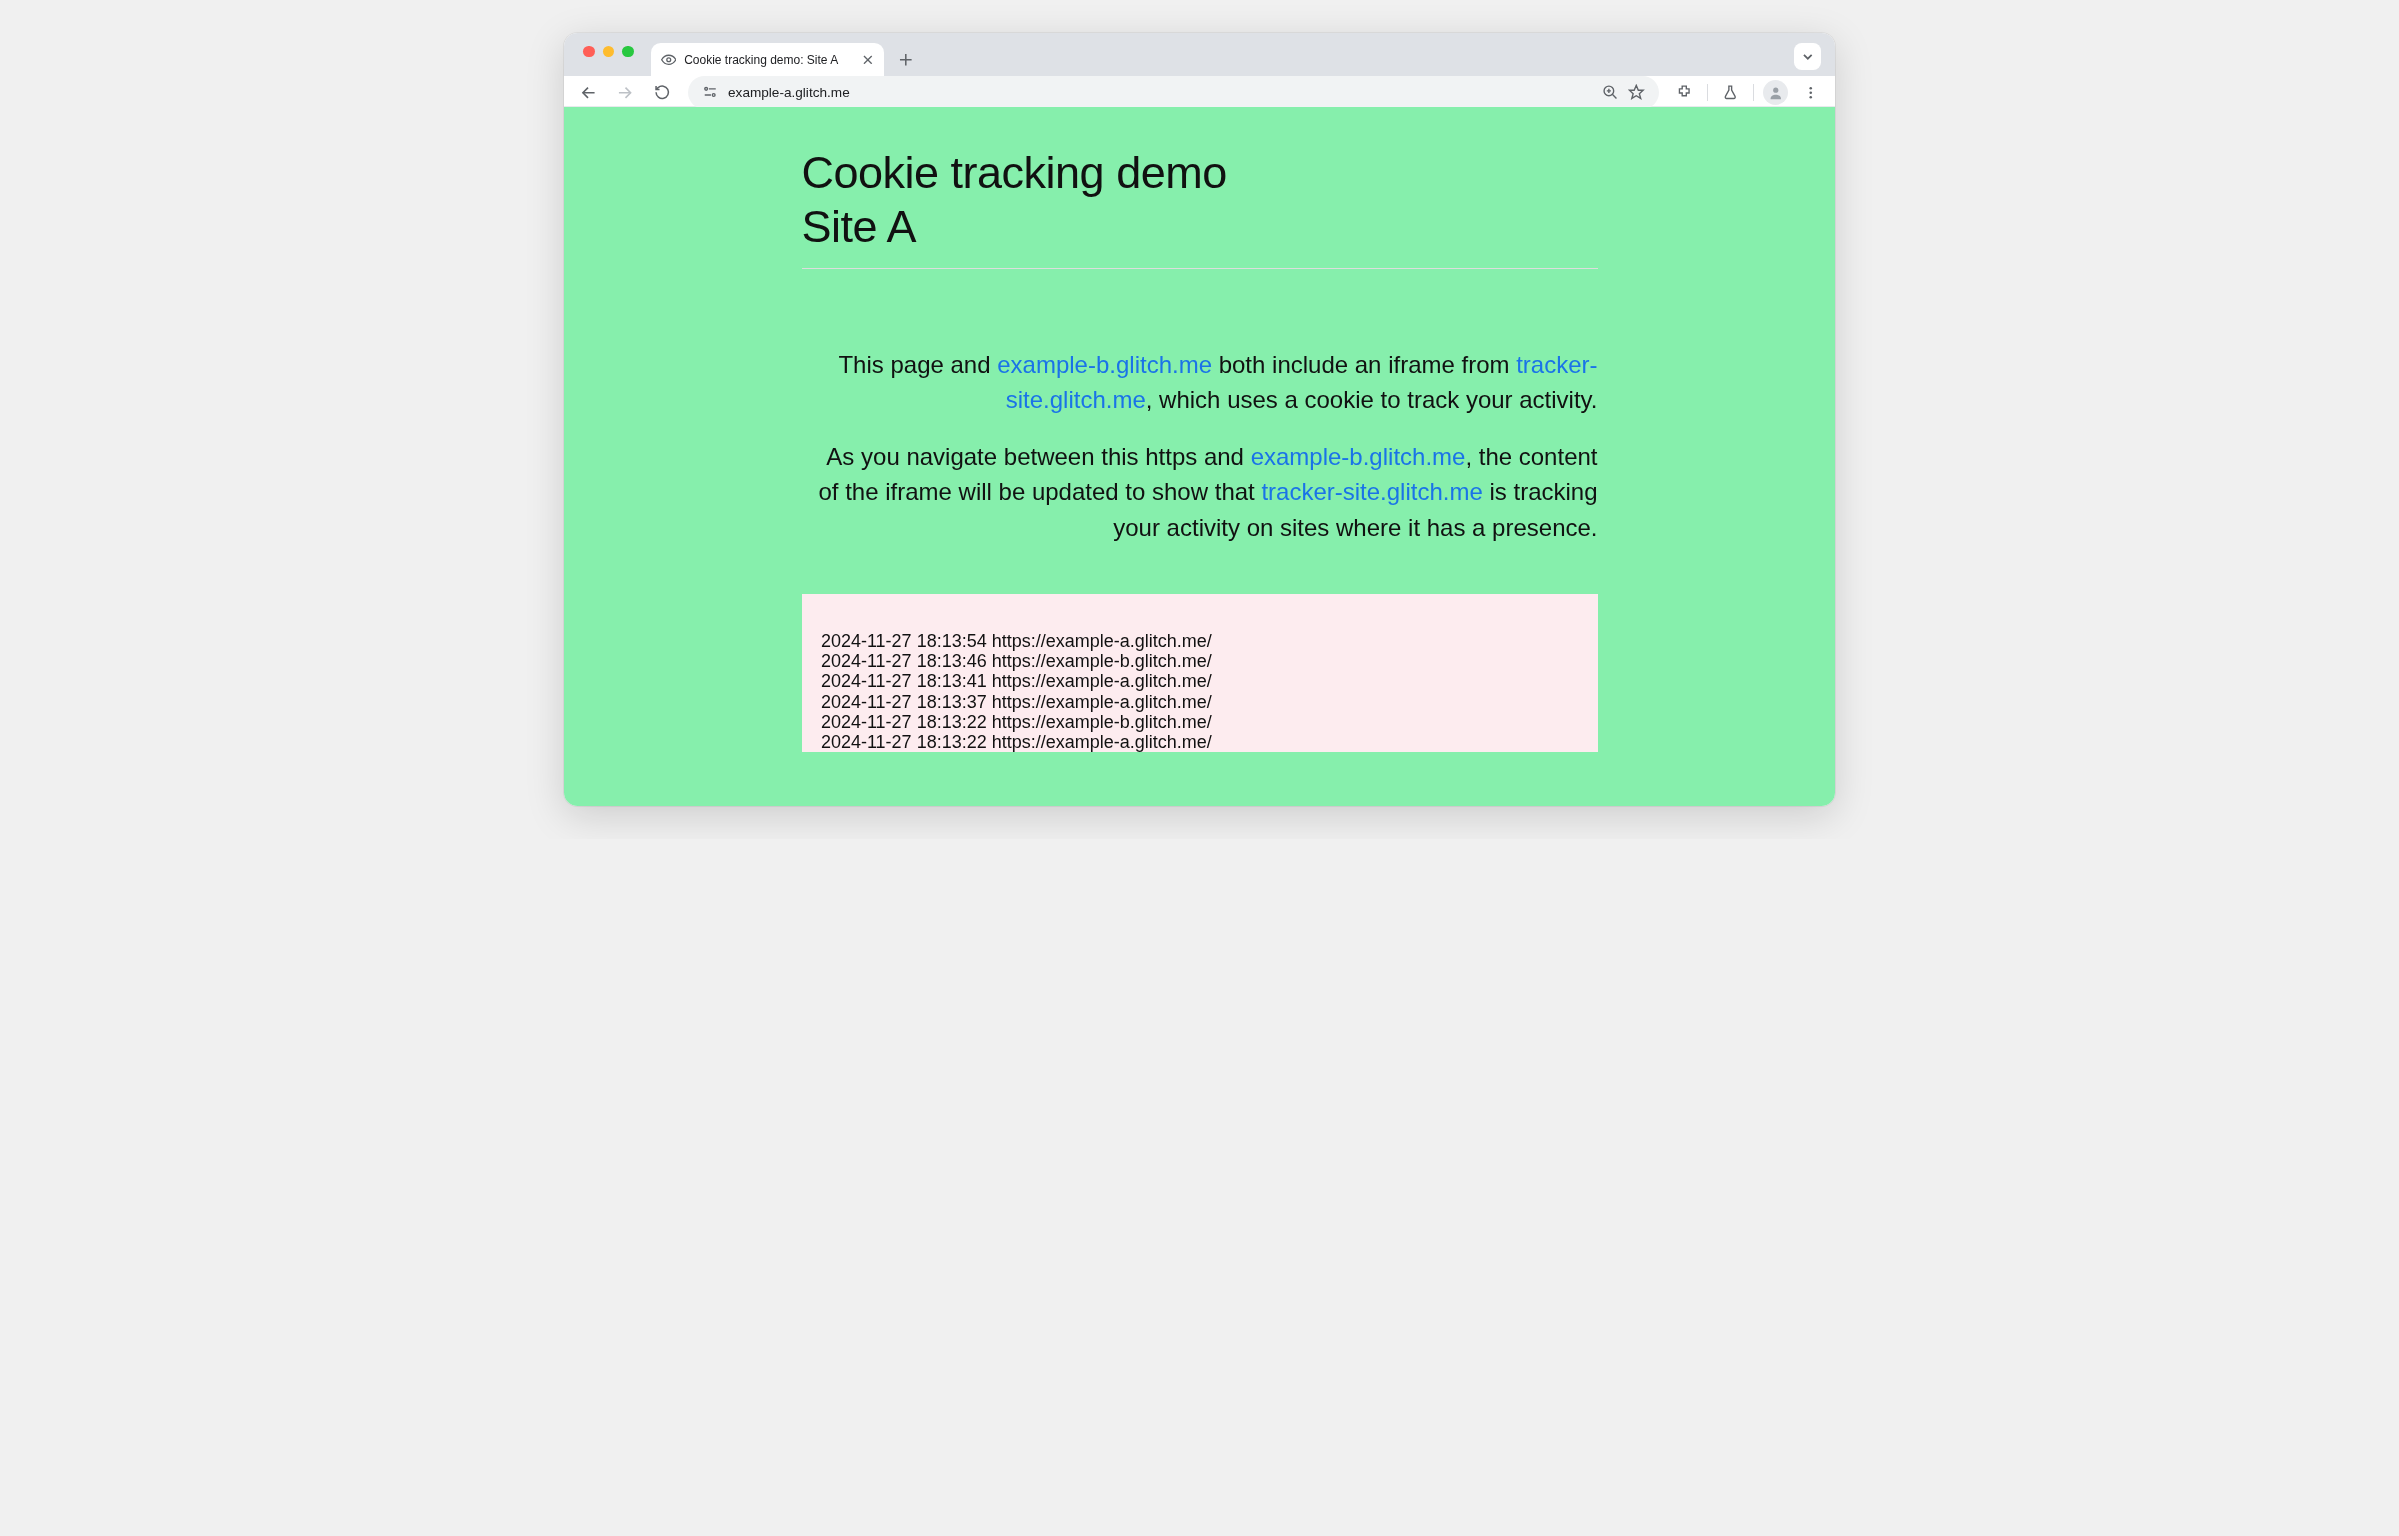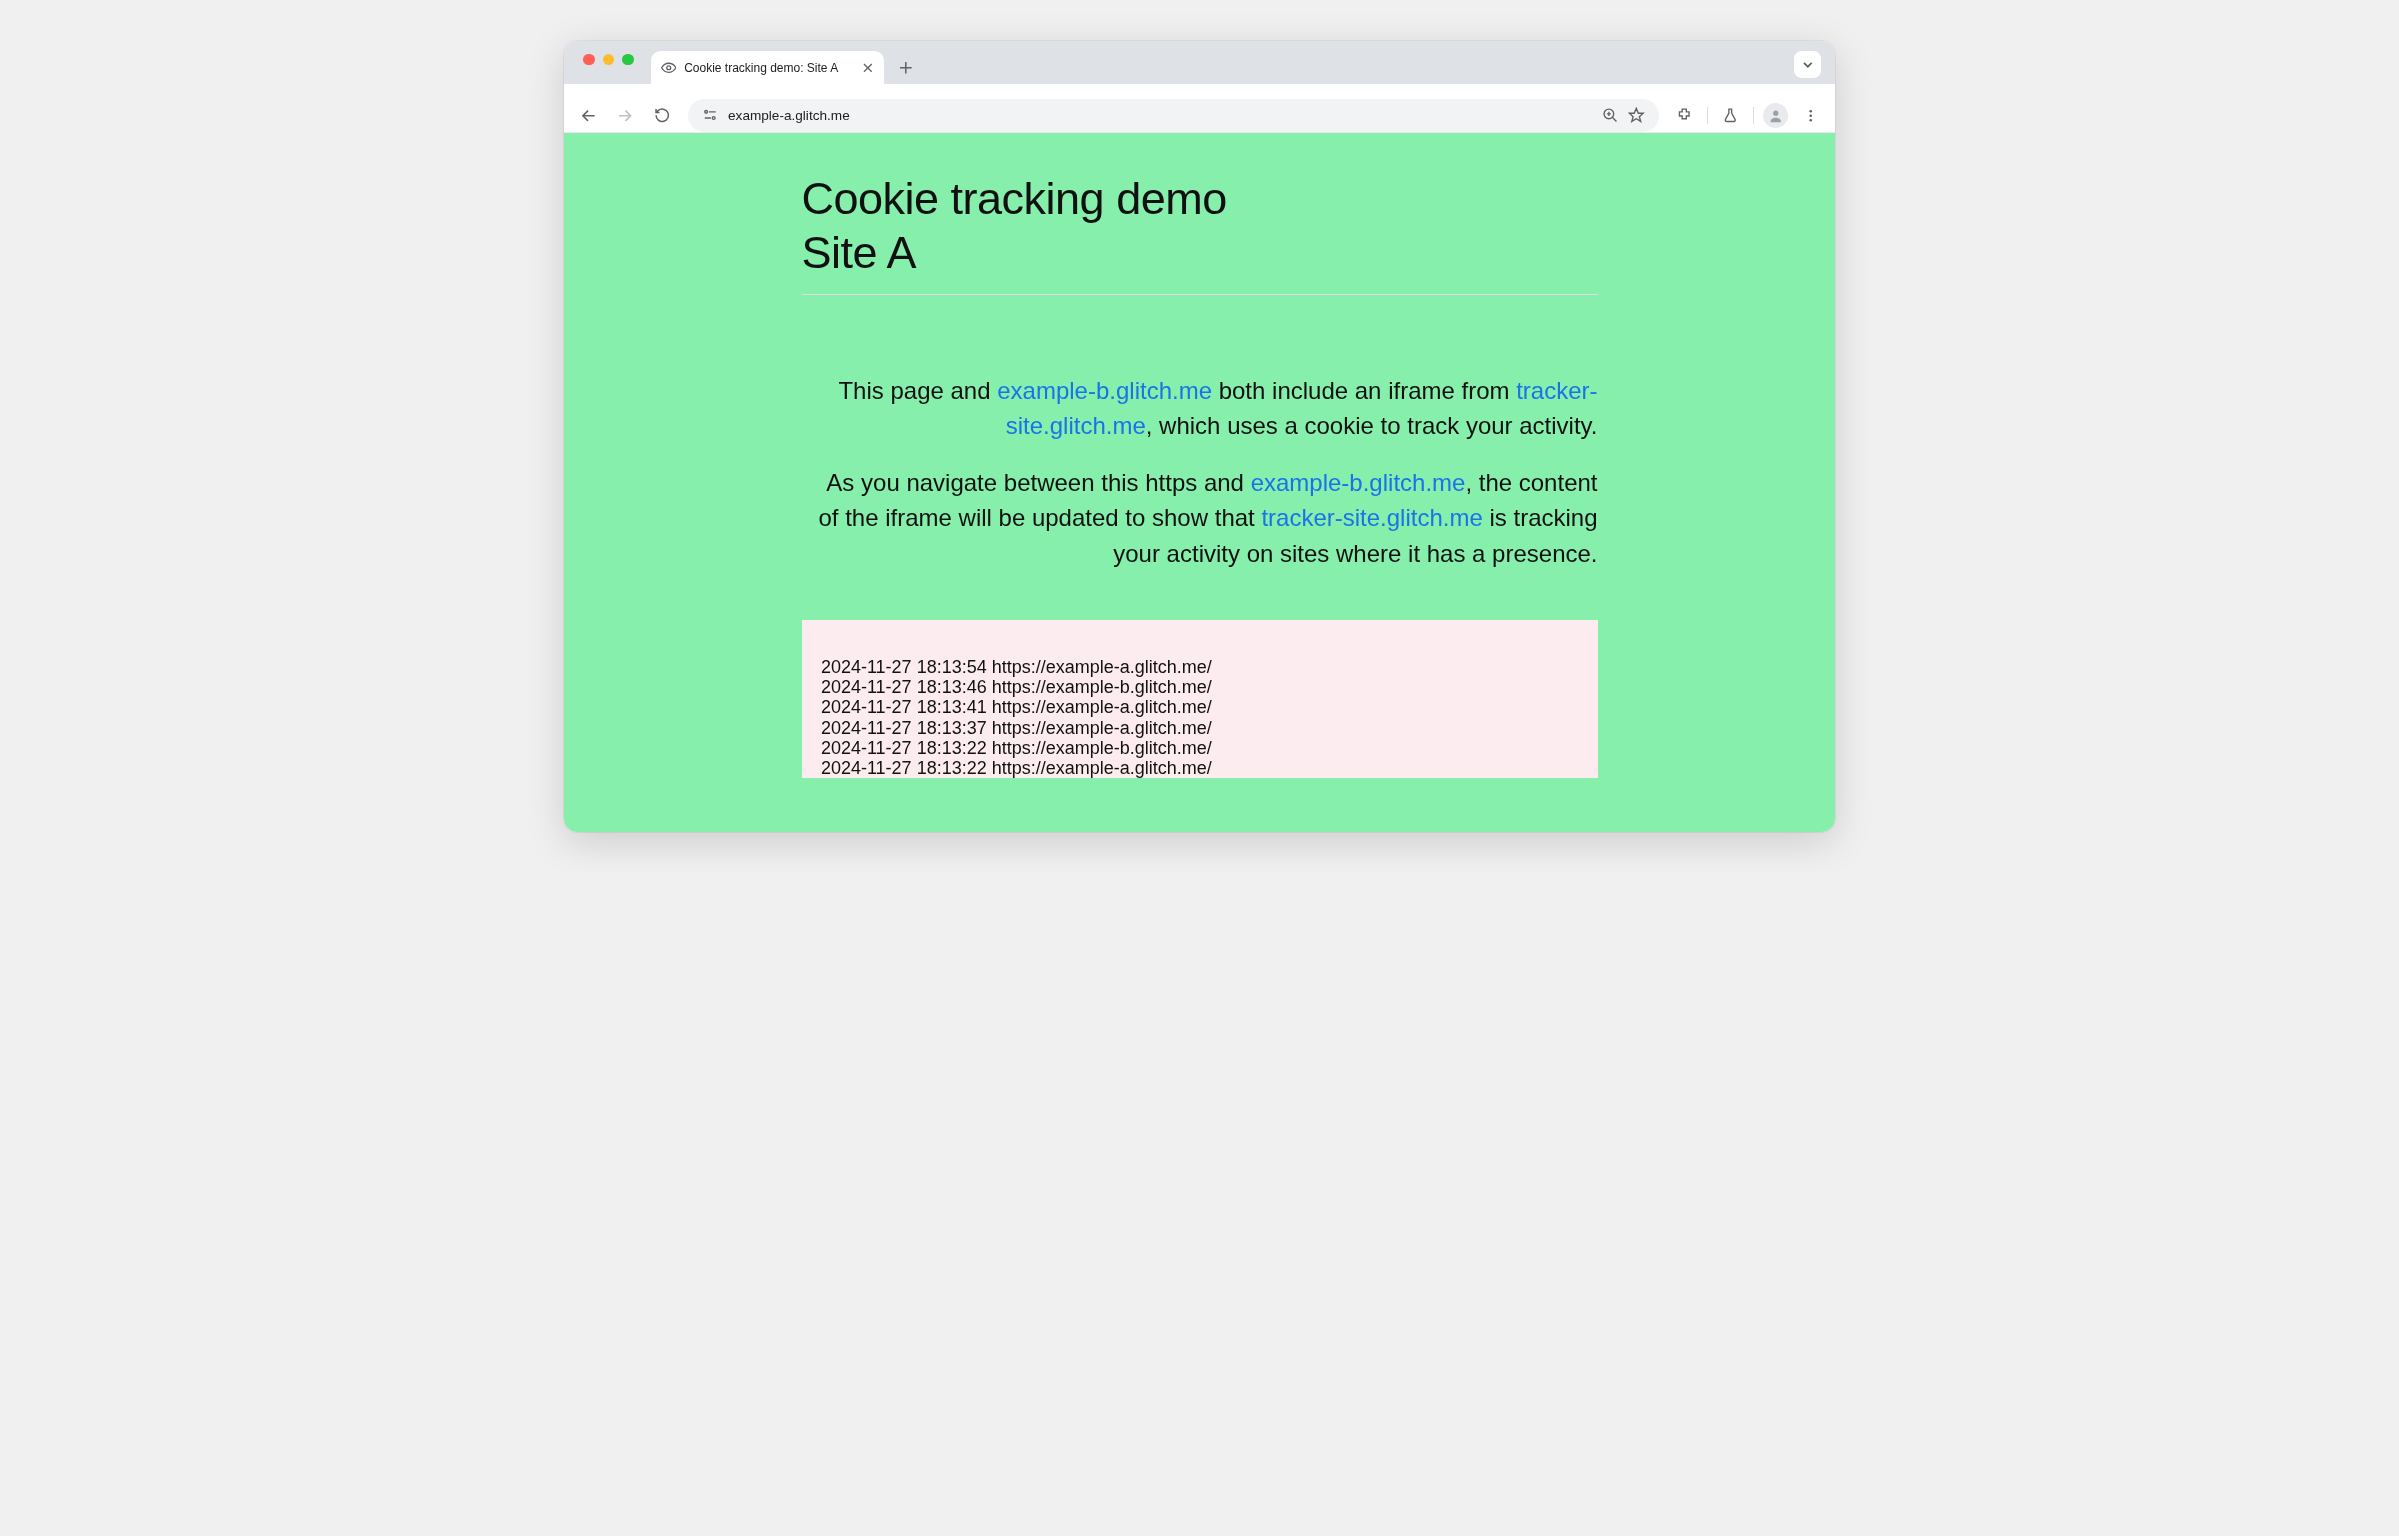--- a/index.html
+++ b/index.html
@@ -7,21 +7,21 @@
       font-family: -apple-system, BlinkMacSystemFont, "Segoe UI", Helvetica, Arial, sans-serif;
       background: #f0f0f0;
       padding: 29px;
     }
     .browser-window {
       width: 1271px;
       background: #fff;
       border-radius: 13.6px;
       box-shadow: 0 9.7px 39px rgba(0,0,0,0.15), 0 0 0 1px rgba(0,0,0,0.05);
       overflow: hidden;
-      margin: 12px auto;
+      margin: 4px auto;
     }
     .tab-bar {
       background: #dee1e6;
       height: 43px;
       display: flex;
       align-items: flex-end;
       padding: 0 7.8px;
       position: relative;
     }
     .traffic-lights {
@@ -62,23 +62,23 @@
     }
     .tab-bar-right {
       margin-left: auto; margin-right: 5.8px; margin-bottom: 5.8px;
       width: 27px; height: 27px;
       background: #fff; border-radius: 7.8px;
       display:flex; align-items:center; justify-content:center;
       color:#5f6368;
     }
     .toolbar {
       background: #fff;
-      height: 49px;
-      display: flex;
-      align-items: flex-end;
+      height: 31px;
+      display: flex;
+      align-items: flex-start;
       padding: 0 7.8px;
       gap: 3.9px;
       border-bottom: 1px solid #e8eaed;
     }
     .nav-btn {
       width: 33px; height: 33px;
       display: flex; align-items: center; justify-content: center;
       border-radius: 50%;
       color: #5f6368;
     }

